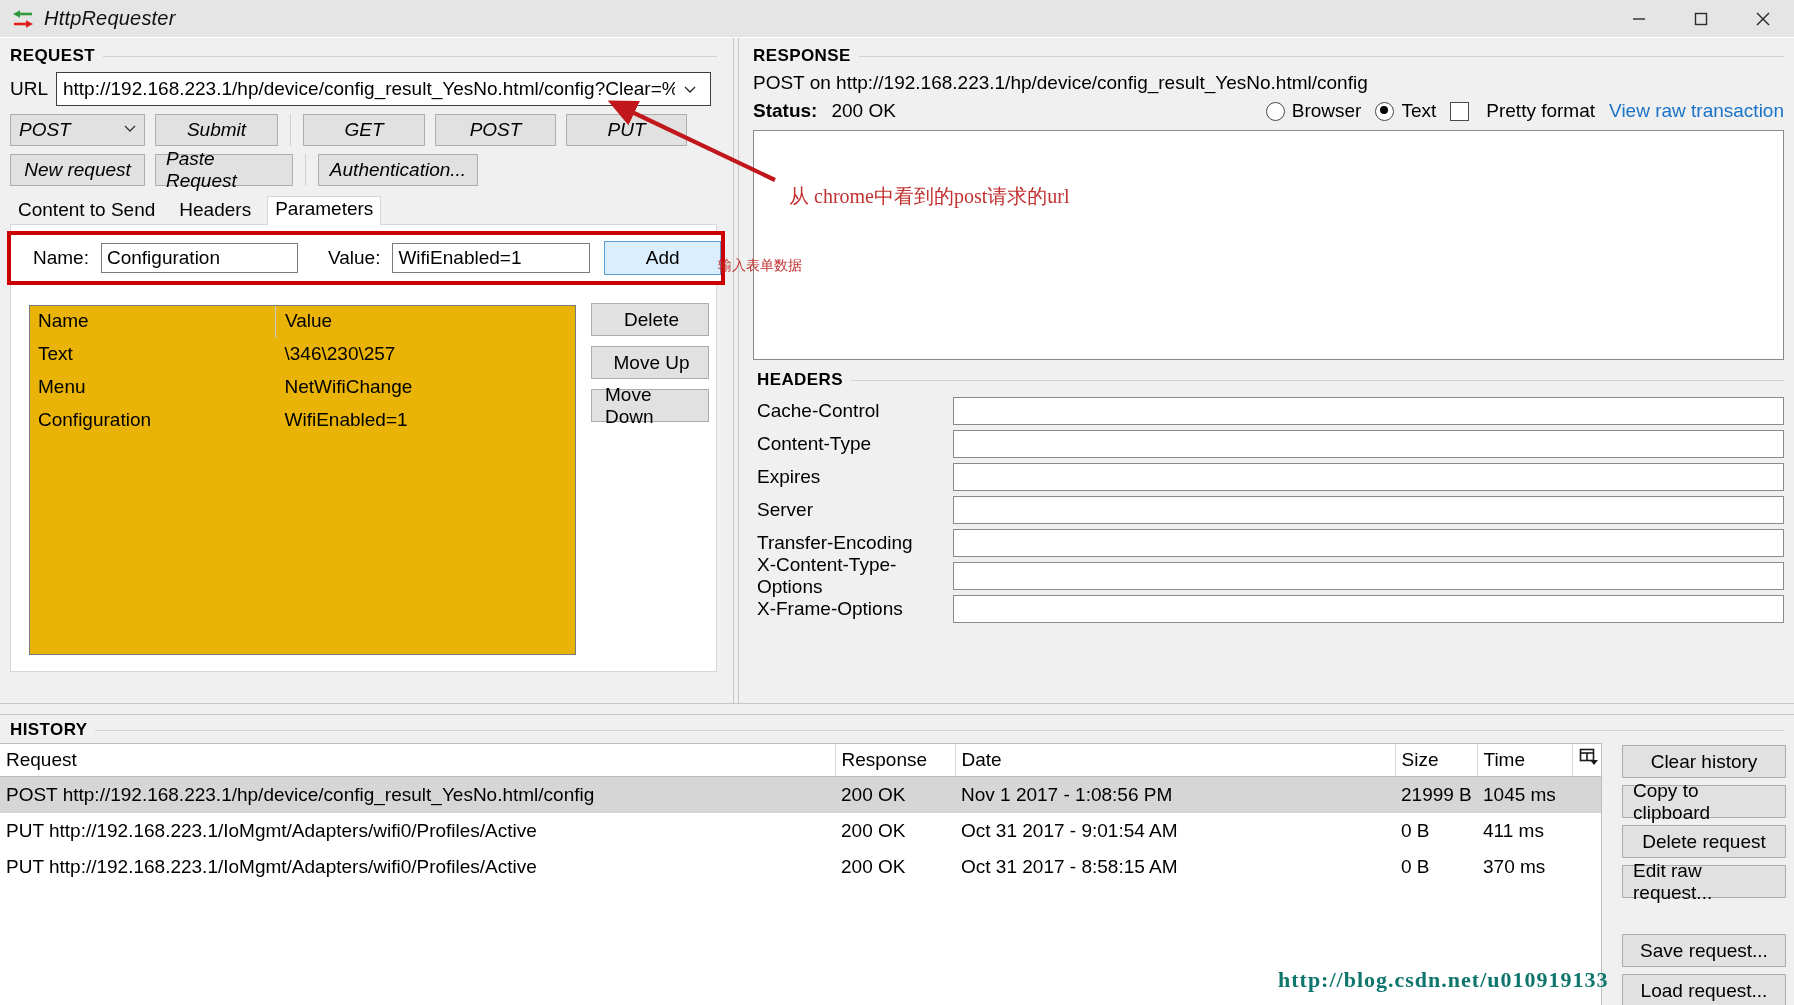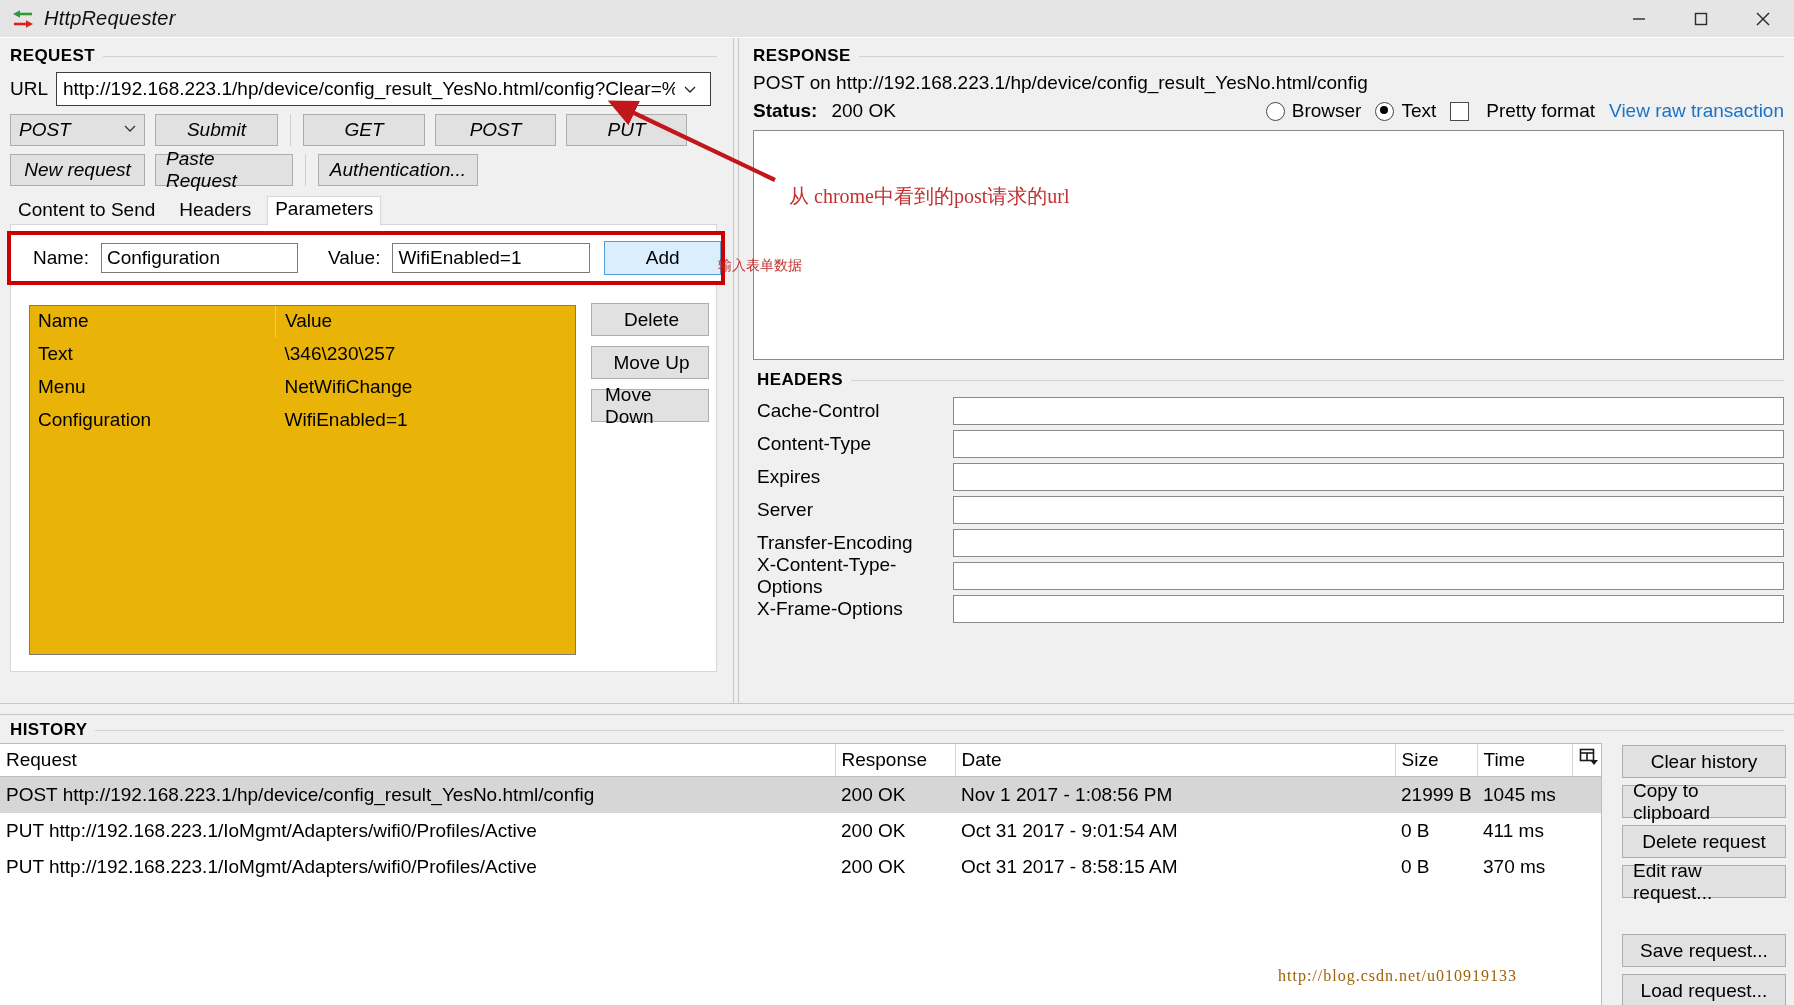--- a/index.html
+++ b/index.html
@@ -454,26 +454,27 @@
     font-family: "Liberation Serif", serif;
     font-size: 20px;
     white-space: nowrap;
   }
   .anno-text.small {
     font-size: 14px;
   }
   .watermark {
     position: absolute;
     left: 1278px; top: 967px;
-    color: #a16207;
+    color: #0f766e;
     font-family: "Liberation Serif", serif;
-    font-size: 16px;
+    font-size: 22px;
     letter-spacing: 1px;
     white-space: nowrap;
     z-index: 1;
+    font-weight: bold;
   }
 </style>
 </head>
 <body>
 
 <div class="titlebar">
   <div class="app-icon">
     <svg width="26" height="24" viewBox="0 0 26 24">
       <g stroke="#2e9b3a" stroke-width="2.6" fill="none">
         <line x1="22" y1="7" x2="7" y2="7"></line>

